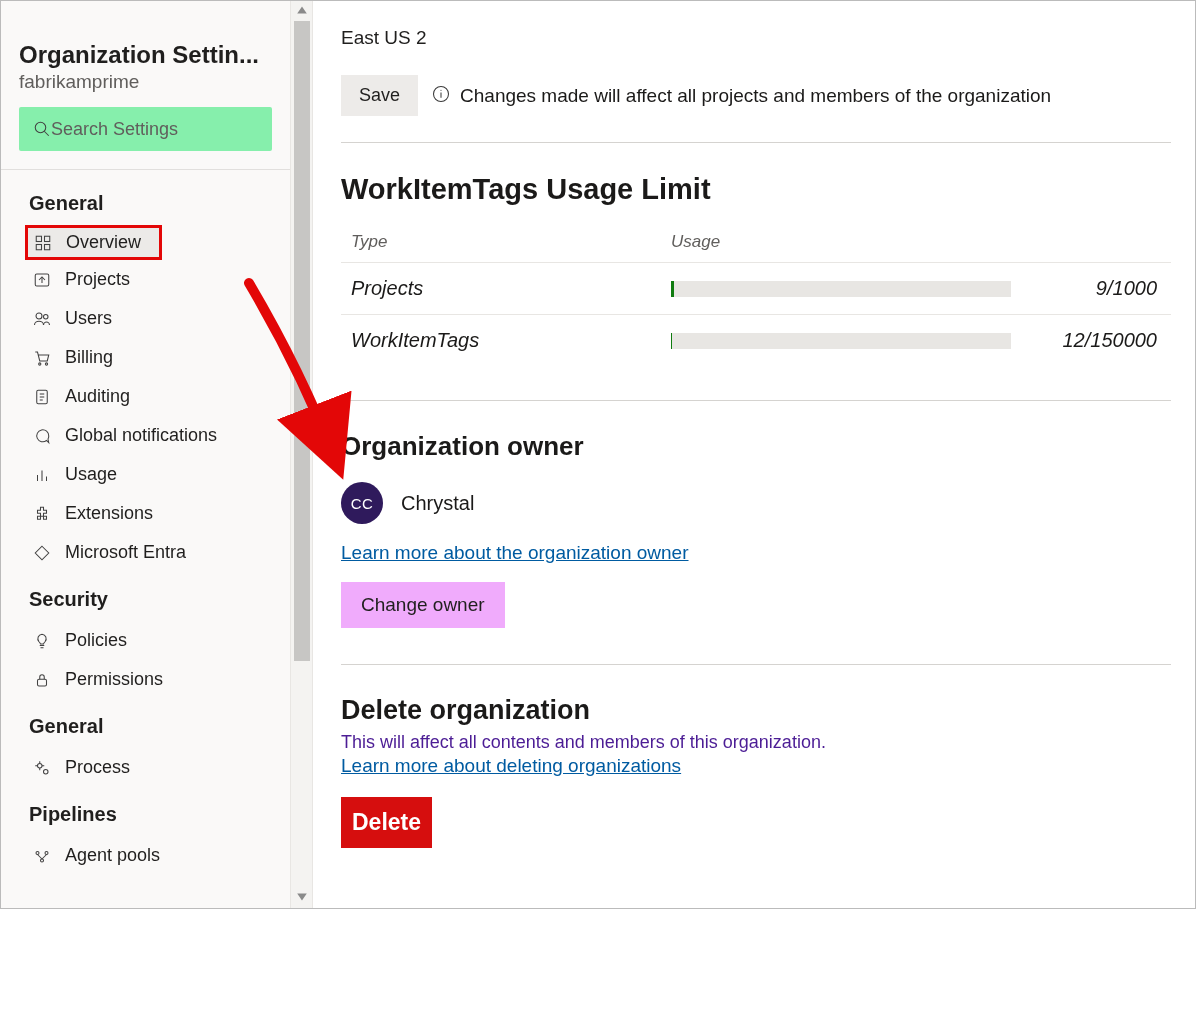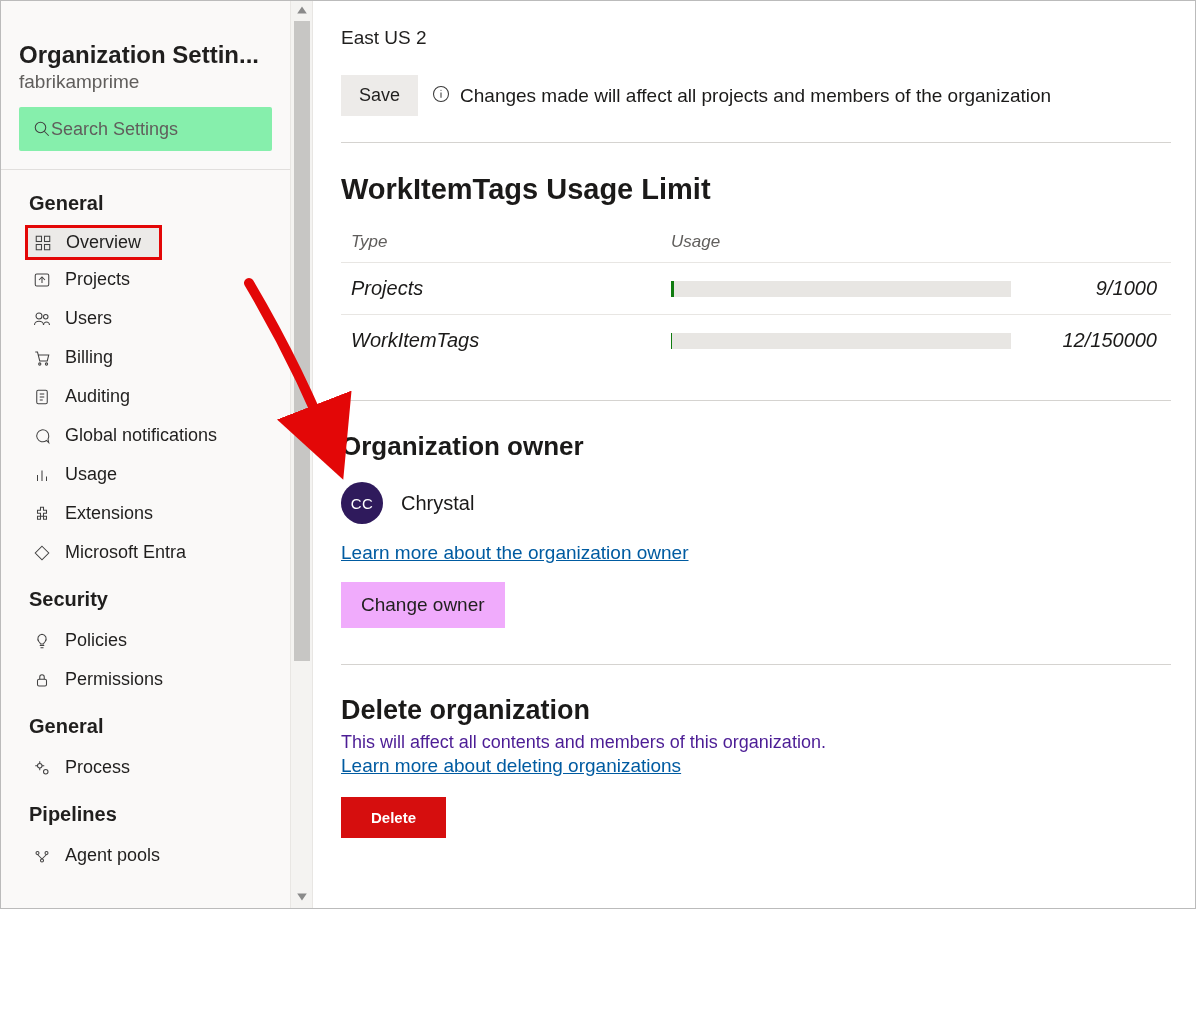--- a/index.html
+++ b/index.html
@@ -53,21 +53,21 @@
   .usage-val { text-align: right; padding-right: 4px; font-size: 20px; }
 
   
   .owner-row { display:flex; align-items:center; gap:18px; margin-top:4px; }
   .avatar { width:42px; height:42px; border-radius:50%; background:#2f1a5c; color:#fff; display:flex; align-items:center; justify-content:center; font-size:15px; letter-spacing:0.5px; }
   .owner-name { font-size:20px; }
   a.link { color:#005ba1; text-decoration: underline; font-size:19px; display:inline-block; margin-top:18px; }
   .btn-secondary { background:#f0abfc; padding:12px 20px; font-size:19px; color:#201f1e; margin-top:18px; }
 
   .delete-text { font-size:18px; color:#4c1d95; margin-top:6px; }
-  .btn-danger { background:#d60e0e; color:#fff; font-weight:600; padding:12px 30px; font-size:15px; margin-top:20px; }
+  .btn-danger { background:#d60e0e; color:#fff; font-weight:600; padding:12px 11px; font-size:23px; margin-top:20px; }
 
   
   .arrow-svg { position:absolute; left:150px; top:270px; width:240px; height:210px; pointer-events:none; }
 </style>
 </head>
 <body>
 
 <div class="frame">
 
   <aside class="sidebar">

